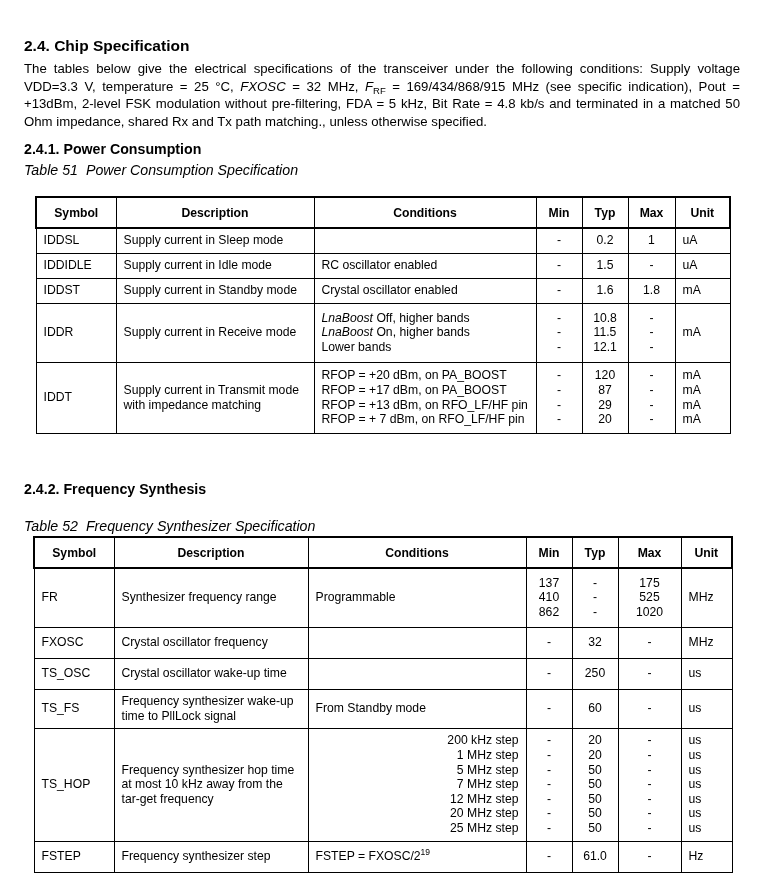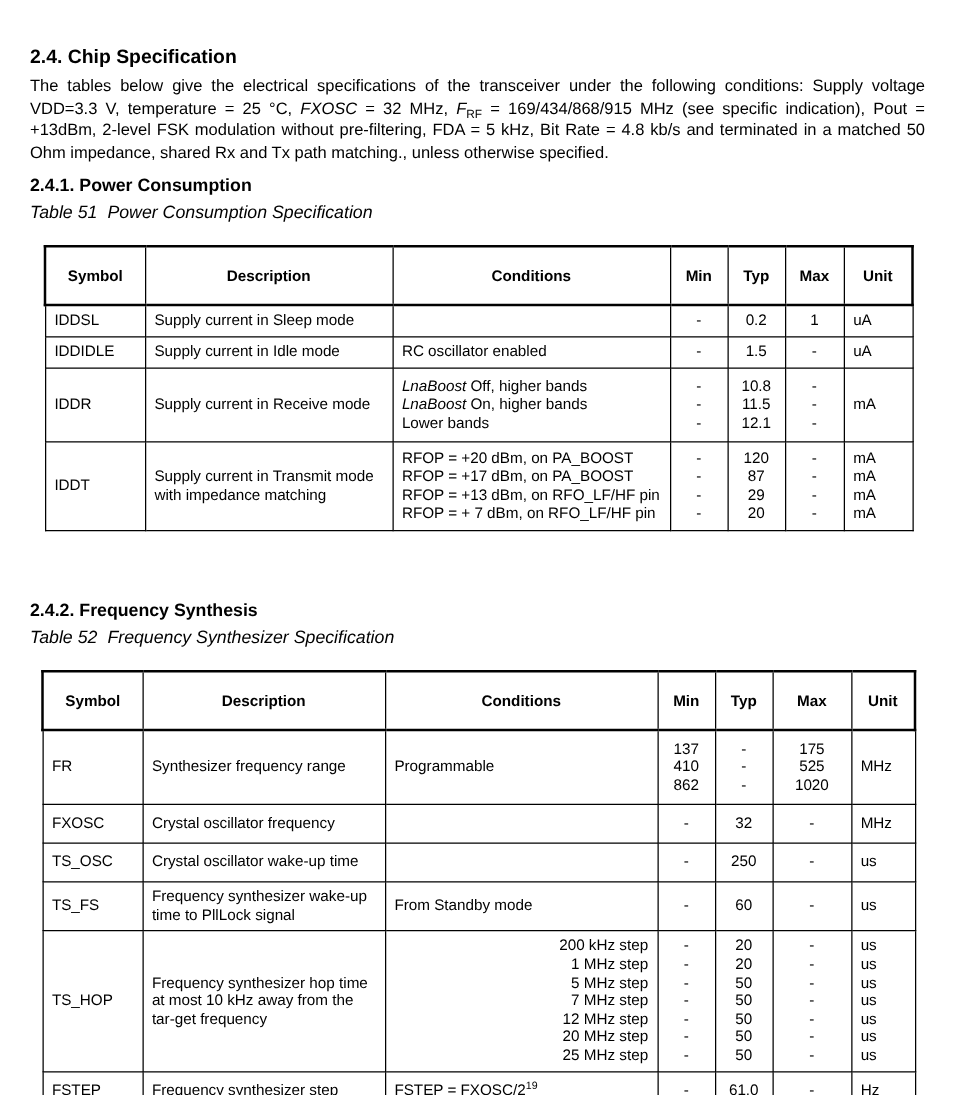--- a/index.html
+++ b/index.html
@@ -20,21 +20,21 @@
 
   table.spec {
     position: absolute; border-collapse: collapse; font-size: 12.2px;
     table-layout: fixed;
   }
   table.spec th, table.spec td {
     border: 1px solid #000; padding: 0 7px; vertical-align: middle;
   }
   table.spec thead th {
     font-weight: bold; text-align: center; border-bottom: 2.5px solid #000;
-    border-top: 2.5px solid #000; height: 29px; padding: 8px;
+    border-top: 2.5px solid #000; height: 29px; padding: 0;
   }
   table.spec thead th:first-child { border-left: 2.5px solid #000; }
   table.spec thead th:last-child { border-right: 2.5px solid #000; border-radius: 11px; }
   table.spec td { line-height: 14.6px; }
   .c { text-align: center; }
   .r { text-align: right; }
   .line { display: block; }
   .line i { font-style: italic; }
   sup { font-size: 8.5px; vertical-align: 5px; line-height: 0; }
 
@@ -103,20 +103,39 @@
         <td class="c">
           <span class="line">1.5</span>
         </td>
         <td class="c">
           <span class="line">-</span>
         </td>
         <td>
           <span class="line">uA</span>
         </td>
       </tr>
+      <tr style="height: 25px;">
+        <td>IDDST</td>
+        <td>Supply current in Standby mode</td>
+        <td>
+          <span class="line">Crystal oscillator enabled</span>
+        </td>
+        <td class="c">
+          <span class="line">-</span>
+        </td>
+        <td class="c">
+          <span class="line">1.6</span>
+        </td>
+        <td class="c">
+          <span class="line">1.8</span>
+        </td>
+        <td>
+          <span class="line">mA</span>
+        </td>
+      </tr>
       <tr style="height: 59px;">
         <td>IDDR</td>
         <td>Supply current in Receive mode</td>
         <td>
           <span class="line"><i>LnaBoost</i><span> Off, higher bands</span></span>
           <span class="line"><i>LnaBoost</i><span> On, higher bands</span></span>
           <span class="line">Lower bands</span>
         </td>
         <td class="c">
           <span class="line">-</span>
@@ -168,21 +187,21 @@
           <span class="line">mA</span>
           <span class="line">mA</span>
           <span class="line">mA</span>
           <span class="line">mA</span>
         </td>
       </tr>
     </tbody>
 </table>
 
 <div class="h3" style="top:481px">2.4.2.  Frequency Synthesis</div>
-<div class="caption" style="top:502px"><span class="num">Table 52</span><span>Frequency Synthesizer Specification</span></div>
+<div class="caption" style="top:518px"><span class="num">Table 52</span><span>Frequency Synthesizer Specification</span></div>
 
 <table class="spec" id="t52">
   <colgroup>
     <col style="width:80px">
       <col style="width:194px">
       <col style="width:218px">
       <col style="width:46px">
       <col style="width:46px">
       <col style="width:63px">
       <col style="width:51px">

